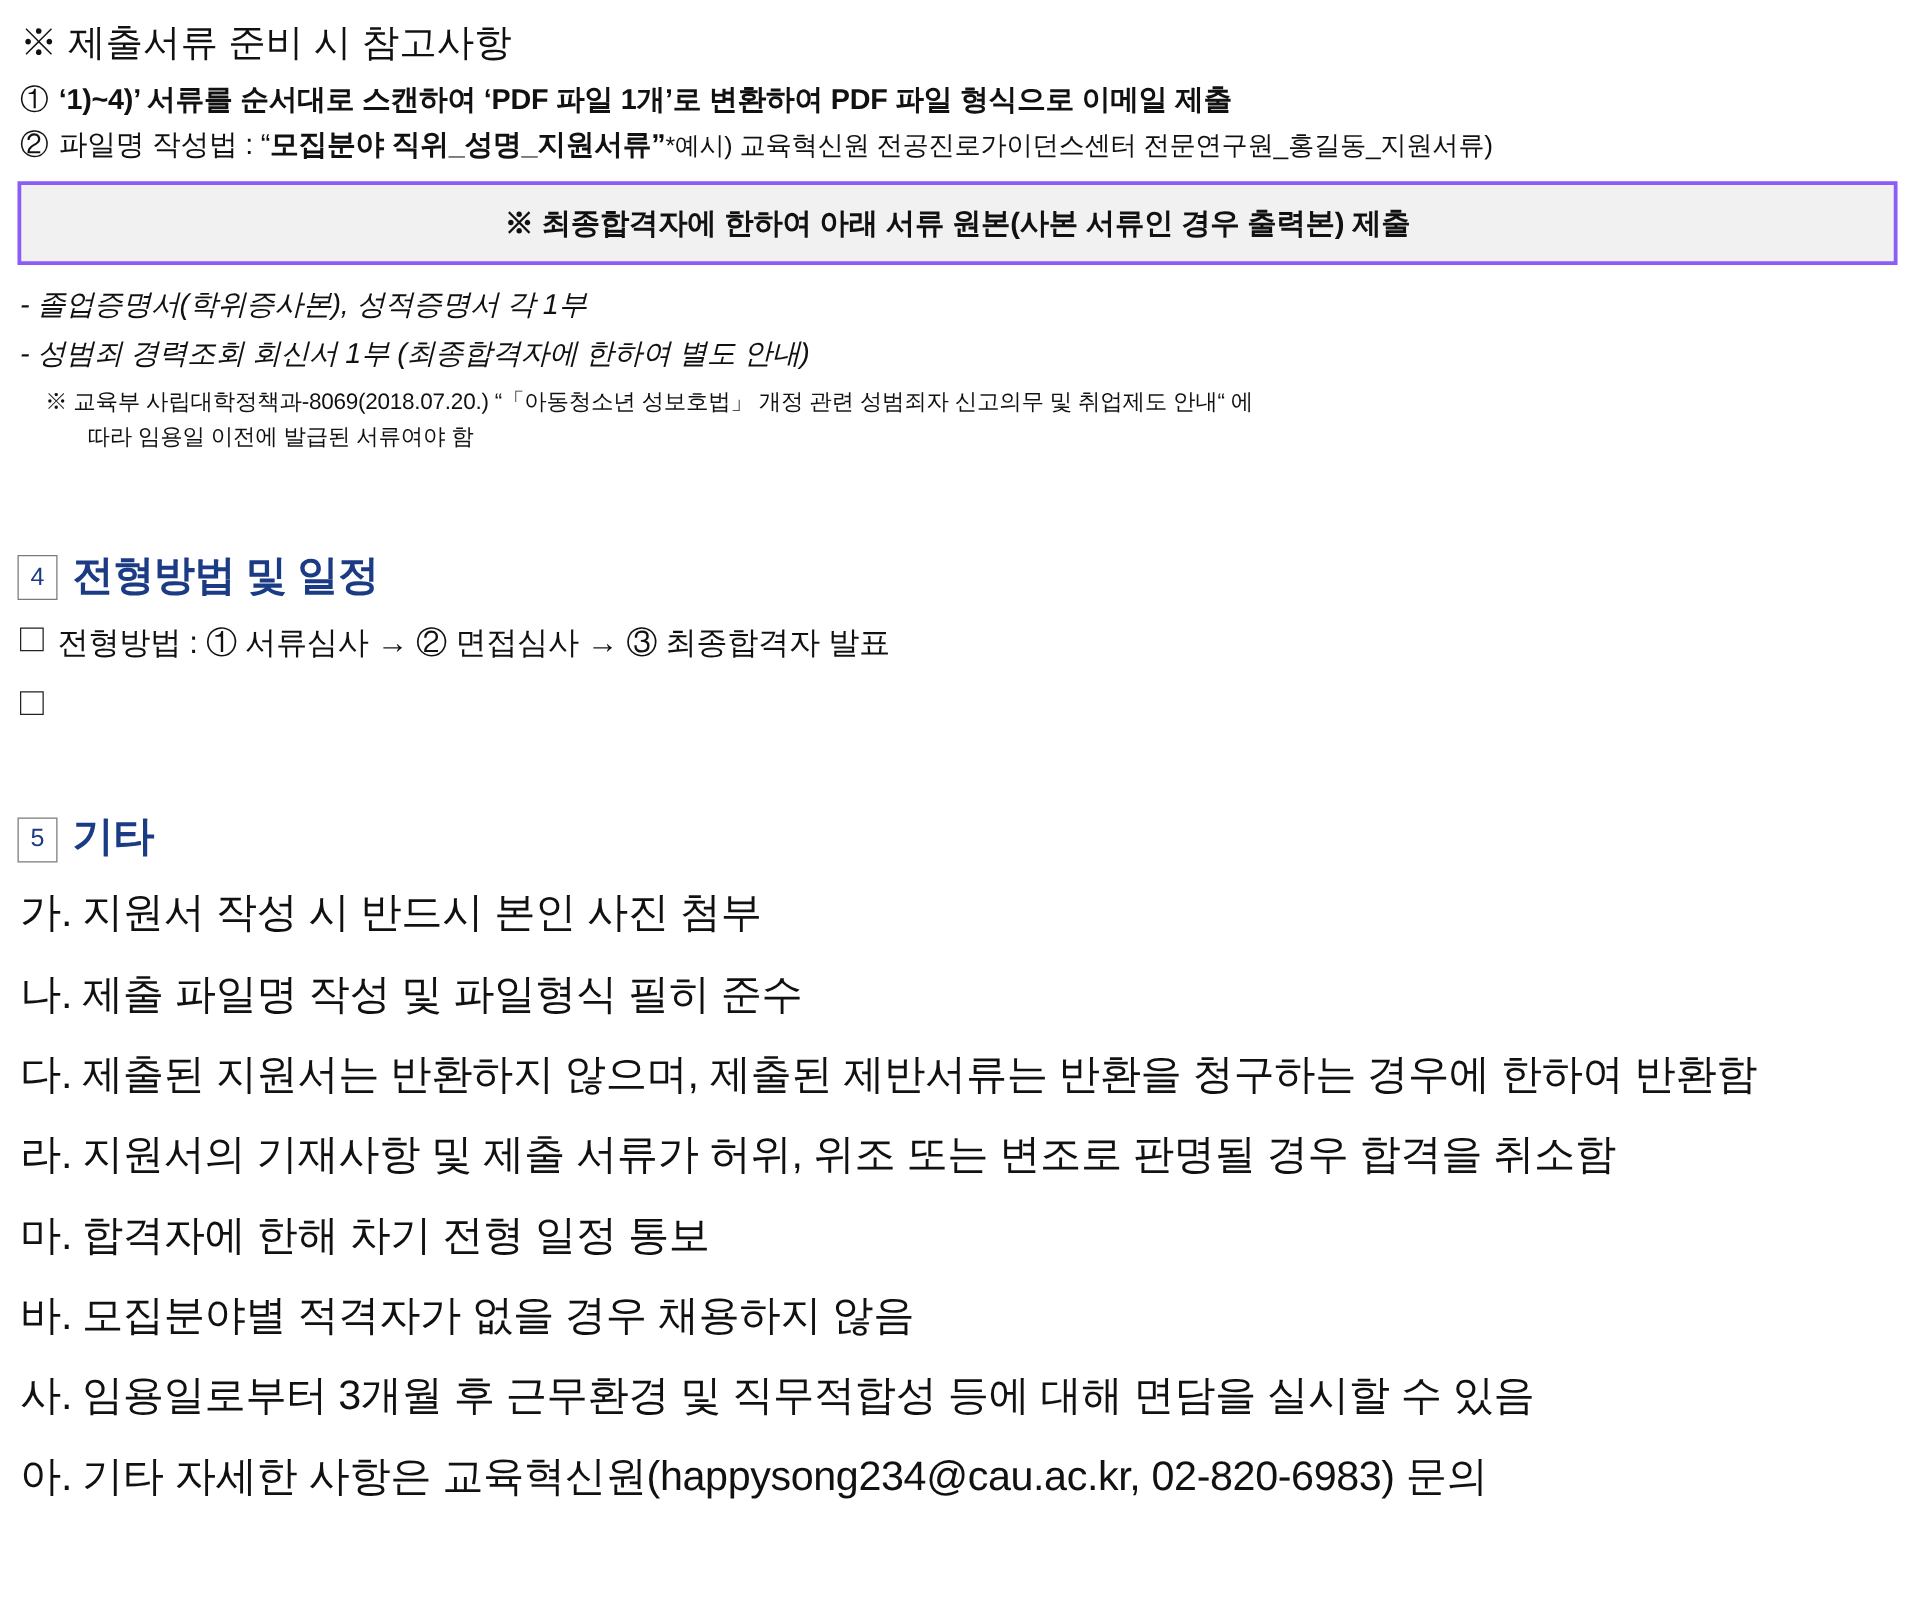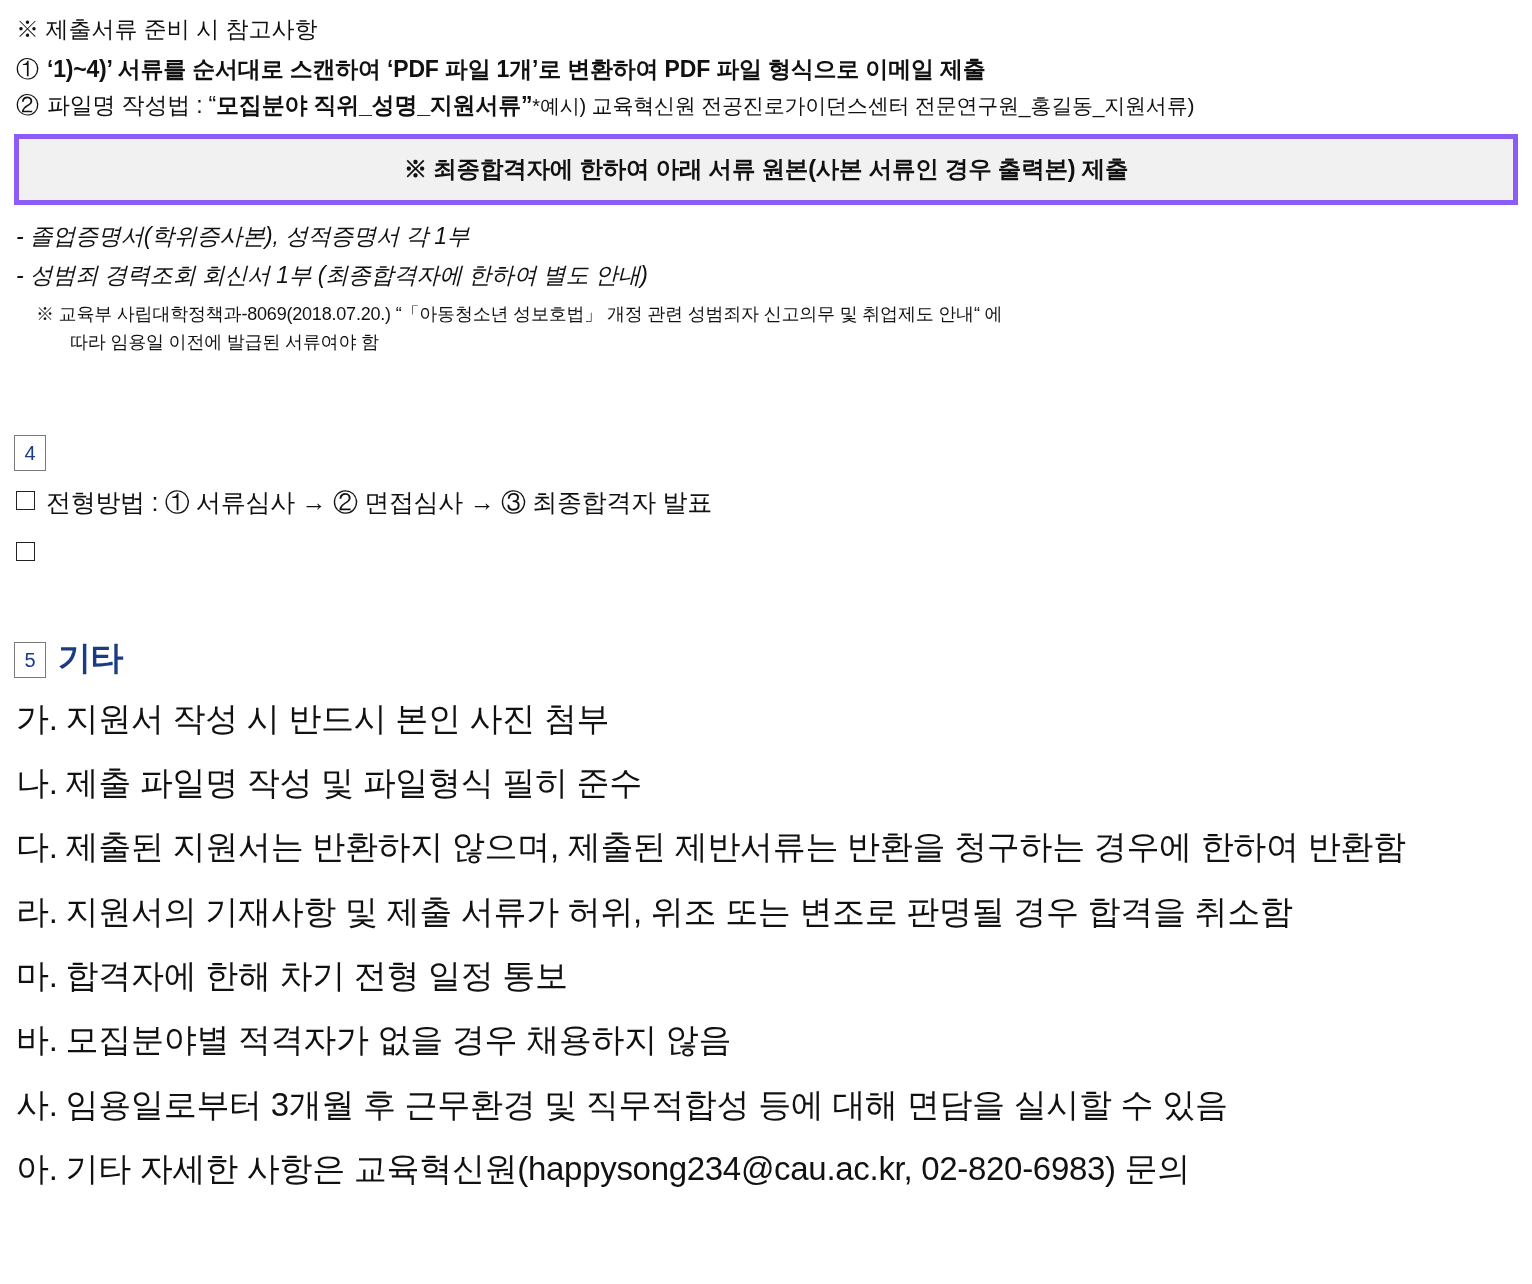--- a/index.html
+++ b/index.html
@@ -21,36 +21,36 @@
     padding: 8px 14px 0 14px;
     box-sizing: border-box;
   }
   .line {
     font-size: 23px;
     line-height: 1.45;
     letter-spacing: -0.2px;
     white-space: nowrap;
   }
   .note-head {
-    font-size: 23px;
+    font-size: 30px;
     line-height: 1.5;
     margin: 4px 0 6px 2px;
   }
   .bold { font-weight: bold; }
   .item-num {
     font-size: 23px;
     margin-right: 2px;
   }
   .row-tight { margin: 3px 0 3px 2px; }
 
   
   .banner {
     margin: 12px 0 12px 0;
     background: #f1f1f1;
-    border: 5px solid #8b5cf6;
+    border: 3px solid #8b5cf6;
     text-align: center;
     padding: 14px 0 15px 0;
   }
   .banner-text {
     font-size: 23.5px;
     font-weight: bold;
     letter-spacing: -0.2px;
   }
 
   .dash-list { margin: 4px 0 0 0; }
@@ -154,20 +154,21 @@
     <div class="sub-note">
       <span>※ 교육부 사립대학정책과-8069(2018.07.20.) “「아동청소년 성보호법」 개정 관련 성범죄자 신고의무 및 취업제도 안내“ 에</span>
       <span class="cont">따라 임용일 이전에 발급된 서류여야 함</span>
     </div>
   </div>
 
   <div class="spacer-lg"></div>
 
   <div class="section">
     <div class="sec-num">4</div>
+    <div class="sec-title">전형방법 및 일정</div>
   </div>
 
   <div class="checkline">
     <span class="box-glyph"></span><span>전형방법 : ①  서류심사  →  ②  면접심사  →  ③  최종합격자 발표</span>
   </div>
   <div class="checkline">
     <span class="box-glyph"></span>
   </div>
 
   <div class="spacer-md"></div>

